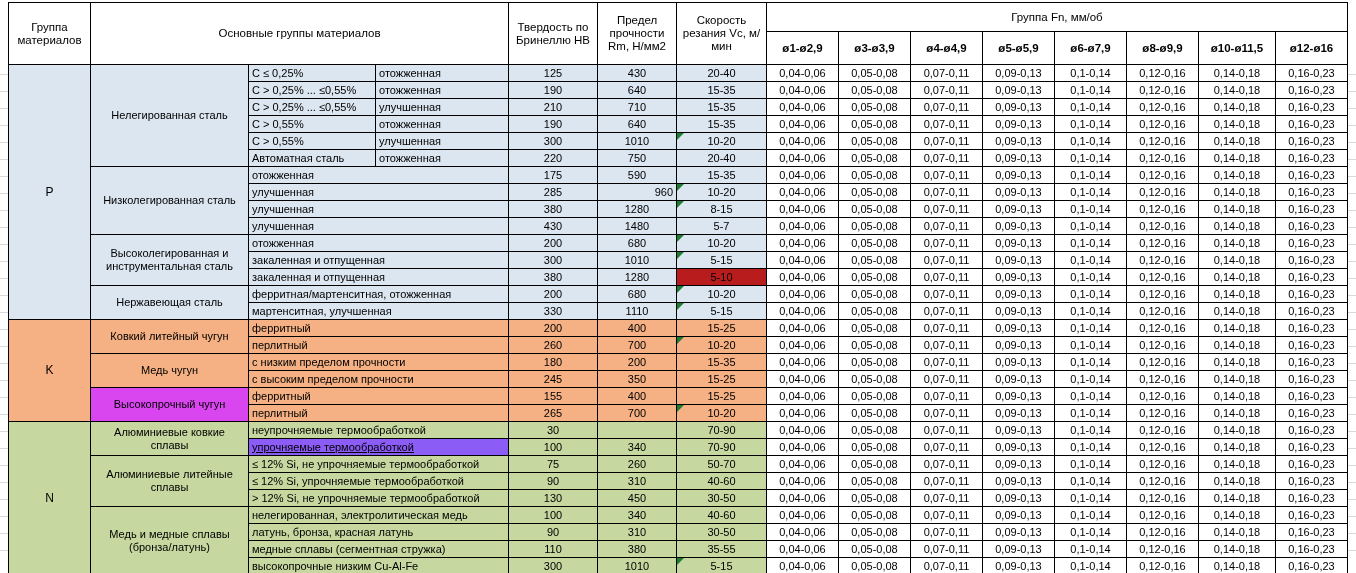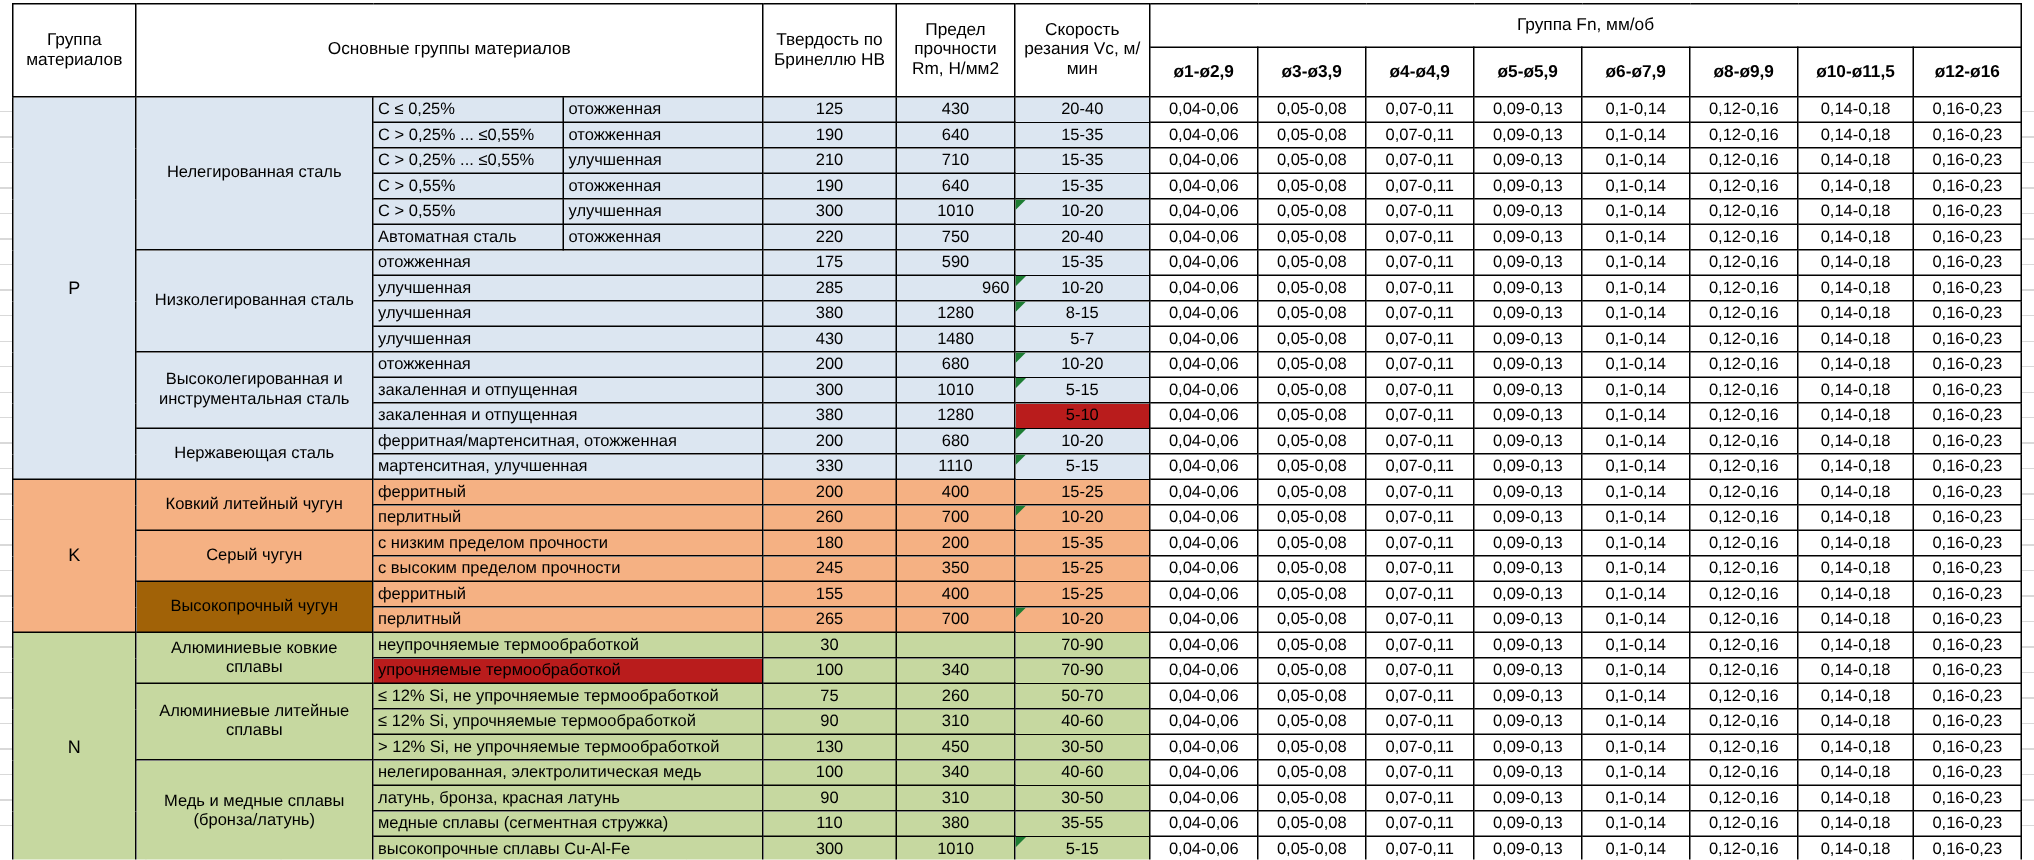--- a/index.html
+++ b/index.html
@@ -318,21 +318,21 @@
         <td class="feed">0,04-0,06</td>
         <td class="feed">0,05-0,08</td>
         <td class="feed">0,07-0,11</td>
         <td class="feed">0,09-0,13</td>
         <td class="feed">0,1-0,14</td>
         <td class="feed">0,12-0,16</td>
         <td class="feed">0,14-0,18</td>
         <td class="feed">0,16-0,23</td>
       </tr>
       <tr>
-        <td class="sub" rowspan="2" style="background: rgb(245, 177, 131);">Серый чугун</td>
+        <td class="sub" rowspan="2" style="background: rgb(245, 177, 131);">Медь чугун</td>
         <td class="cond" colspan="2" style="background: rgb(245, 177, 131);">с низким пределом прочности</td>
         <td class="num" style="background: rgb(245, 177, 131);">180</td>
         <td class="num" style="background: rgb(245, 177, 131);">200</td>
         <td class="vc" style="background: rgb(245, 177, 131);">15-35</td>
         <td class="feed">0,04-0,06</td>
         <td class="feed">0,05-0,08</td>
         <td class="feed">0,07-0,11</td>
         <td class="feed">0,09-0,13</td>
         <td class="feed">0,1-0,14</td>
         <td class="feed">0,12-0,16</td>
@@ -347,21 +347,21 @@
         <td class="feed">0,04-0,06</td>
         <td class="feed">0,05-0,08</td>
         <td class="feed">0,07-0,11</td>
         <td class="feed">0,09-0,13</td>
         <td class="feed">0,1-0,14</td>
         <td class="feed">0,12-0,16</td>
         <td class="feed">0,14-0,18</td>
         <td class="feed">0,16-0,23</td>
       </tr>
       <tr>
-        <td class="sub" rowspan="2" style="background: #a16207;">Высокопрочный чугун</td>
+        <td class="sub" rowspan="2" style="background: #d946ef;">Высокопрочный чугун</td>
         <td class="cond" colspan="2" style="background: rgb(245, 177, 131);">ферритный</td>
         <td class="num" style="background: rgb(245, 177, 131);">155</td>
         <td class="num" style="background: rgb(245, 177, 131);">400</td>
         <td class="vc" style="background: rgb(245, 177, 131);">15-25</td>
         <td class="feed">0,04-0,06</td>
         <td class="feed">0,05-0,08</td>
         <td class="feed">0,07-0,11</td>
         <td class="feed">0,09-0,13</td>
         <td class="feed">0,1-0,14</td>
         <td class="feed">0,12-0,16</td>
@@ -392,21 +392,21 @@
         <td class="feed">0,04-0,06</td>
         <td class="feed">0,05-0,08</td>
         <td class="feed">0,07-0,11</td>
         <td class="feed">0,09-0,13</td>
         <td class="feed">0,1-0,14</td>
         <td class="feed">0,12-0,16</td>
         <td class="feed">0,14-0,18</td>
         <td class="feed">0,16-0,23</td>
       </tr>
       <tr>
-        <td class="cond" colspan="2" style="background: #b91c1c;">упрочняемые термообработкой</td>
+        <td class="cond" colspan="2" style="background: #8b5cf6; text-decoration: underline;">упрочняемые термообработкой</td>
         <td class="num" style="background: rgb(198, 216, 160);">100</td>
         <td class="num" style="background: rgb(198, 216, 160);">340</td>
         <td class="vc" style="background: rgb(198, 216, 160);">70-90</td>
         <td class="feed">0,04-0,06</td>
         <td class="feed">0,05-0,08</td>
         <td class="feed">0,07-0,11</td>
         <td class="feed">0,09-0,13</td>
         <td class="feed">0,1-0,14</td>
         <td class="feed">0,12-0,16</td>
         <td class="feed">0,14-0,18</td>
@@ -492,21 +492,21 @@
         <td class="feed">0,04-0,06</td>
         <td class="feed">0,05-0,08</td>
         <td class="feed">0,07-0,11</td>
         <td class="feed">0,09-0,13</td>
         <td class="feed">0,1-0,14</td>
         <td class="feed">0,12-0,16</td>
         <td class="feed">0,14-0,18</td>
         <td class="feed">0,16-0,23</td>
       </tr>
       <tr>
-        <td class="cond" colspan="2" style="background: rgb(198, 216, 160);">высокопрочные сплавы Cu-Al-Fe</td>
+        <td class="cond" colspan="2" style="background: rgb(198, 216, 160);">высокопрочные низким Cu-Al-Fe</td>
         <td class="num" style="background: rgb(198, 216, 160);">300</td>
         <td class="num" style="background: rgb(198, 216, 160);">1010</td>
         <td class="vc" style="background: rgb(198, 216, 160);">5-15<span class="mk"></span></td>
         <td class="feed">0,04-0,06</td>
         <td class="feed">0,05-0,08</td>
         <td class="feed">0,07-0,11</td>
         <td class="feed">0,09-0,13</td>
         <td class="feed">0,1-0,14</td>
         <td class="feed">0,12-0,16</td>
         <td class="feed">0,14-0,18</td>

